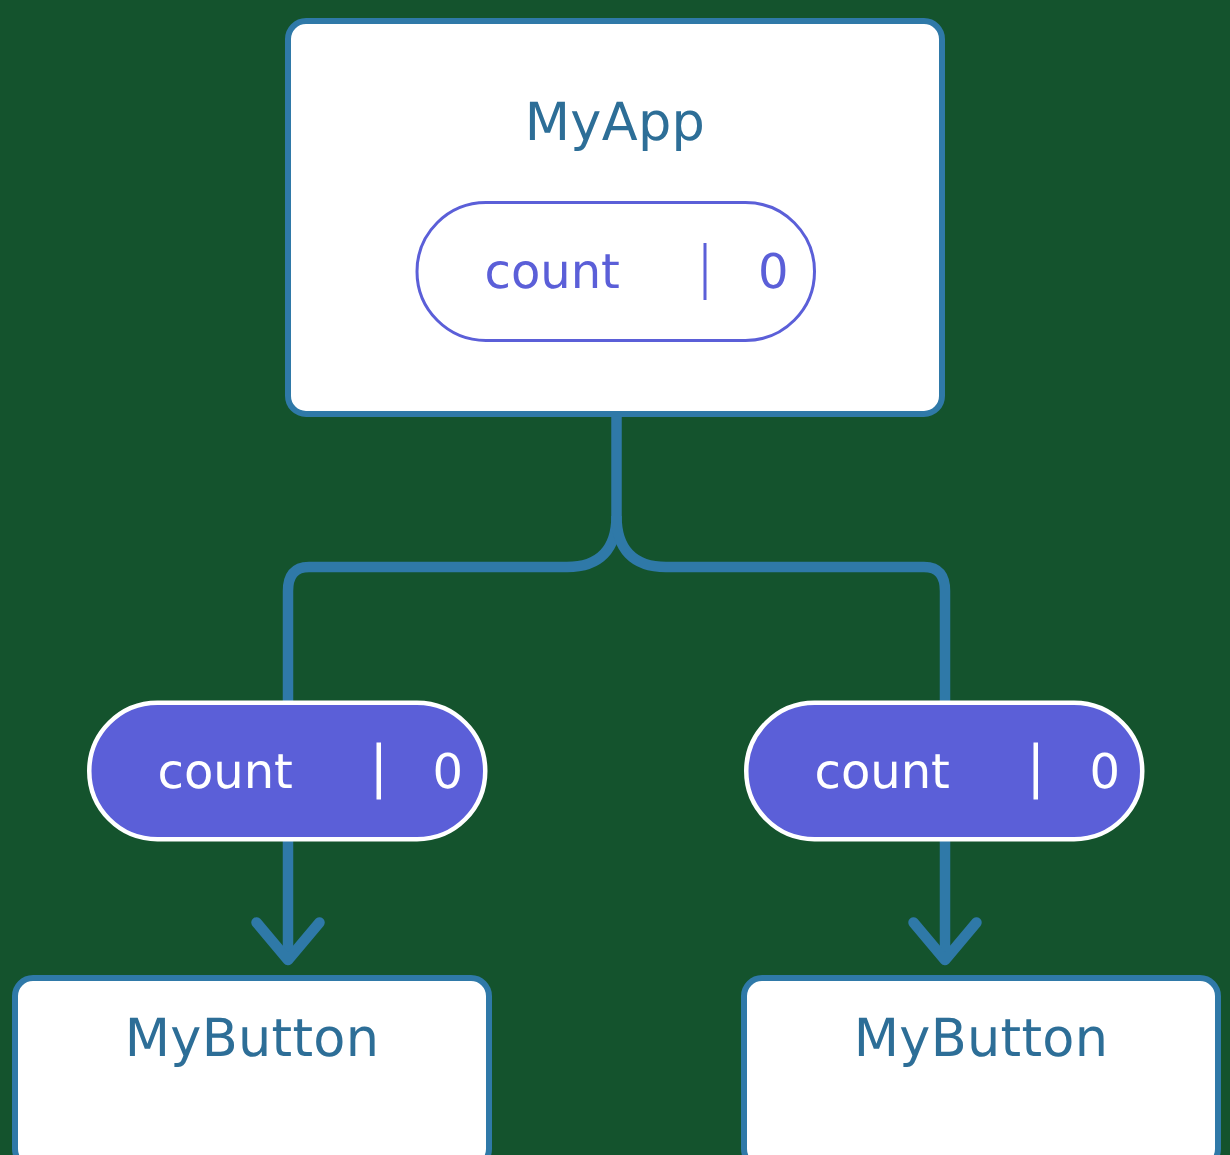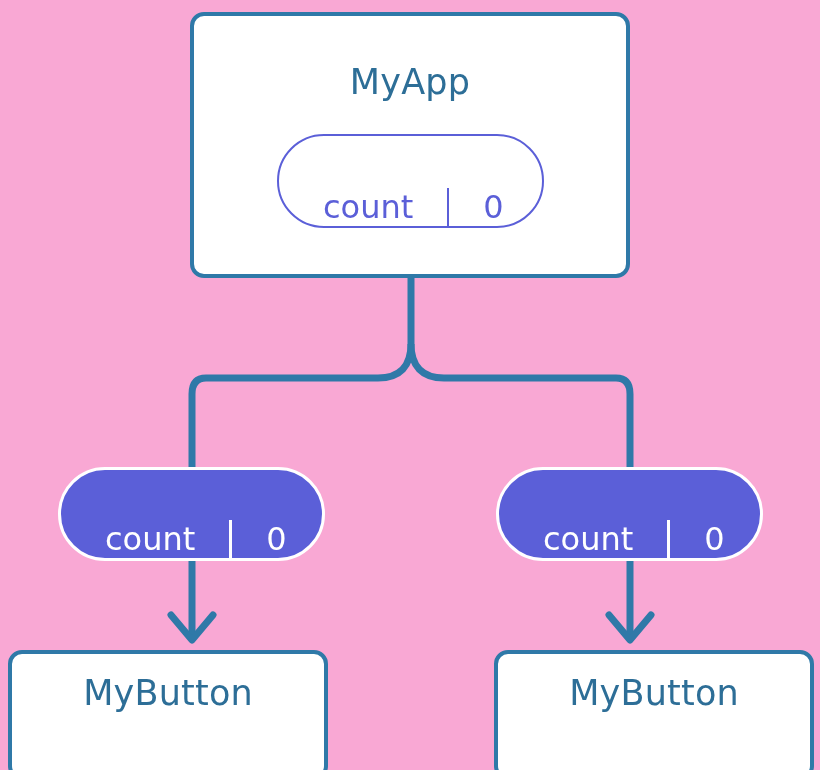--- a/index.html
+++ b/index.html
@@ -10,21 +10,21 @@
   body {
     width: 820px;
     height: 770px;
     overflow: hidden;
     font-family: "DejaVu Sans", "Liberation Sans", sans-serif;
   }
   #stage {
     position: relative;
     width: 820px;
     height: 770px;
-    background: #f9a8d4;
+    background: #14532d;
   }
   #wires {
     position: absolute;
     left: 0;
     top: 0;
     width: 820px;
     height: 770px;
     overflow: visible;
   }
 
@@ -69,25 +69,26 @@
     height: 130px;
   }
   .btn-box .comp-title {
     margin-top: 19px;
   }
 
   
   .pill {
     position: absolute;
     display: flex;
-    align-items: flex-end;
+    align-items: center;
     box-sizing: border-box;
     border-radius: 999px;
     overflow: hidden;
     z-index: 4;
+    gap: 22px;
   }
   .pill .cell {
     display: flex;
     align-items: center;
     justify-content: center;
     font-size: 32px;
     font-weight: 400;
     box-sizing: border-box;
     white-space: nowrap;
   }

